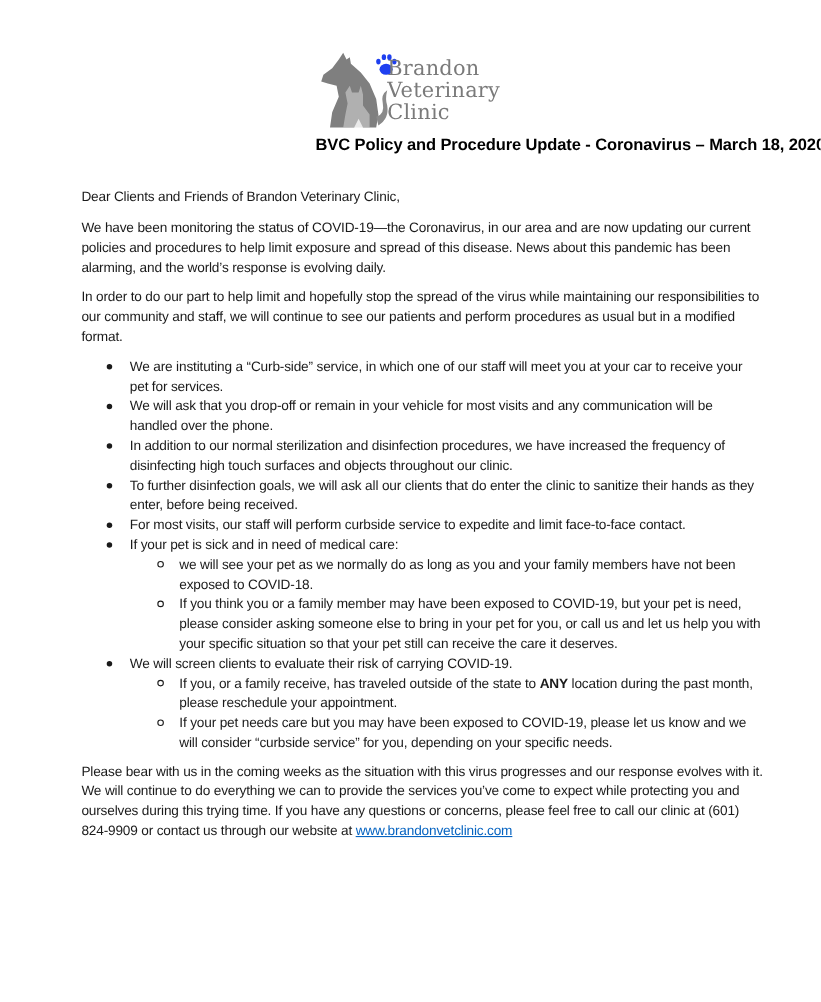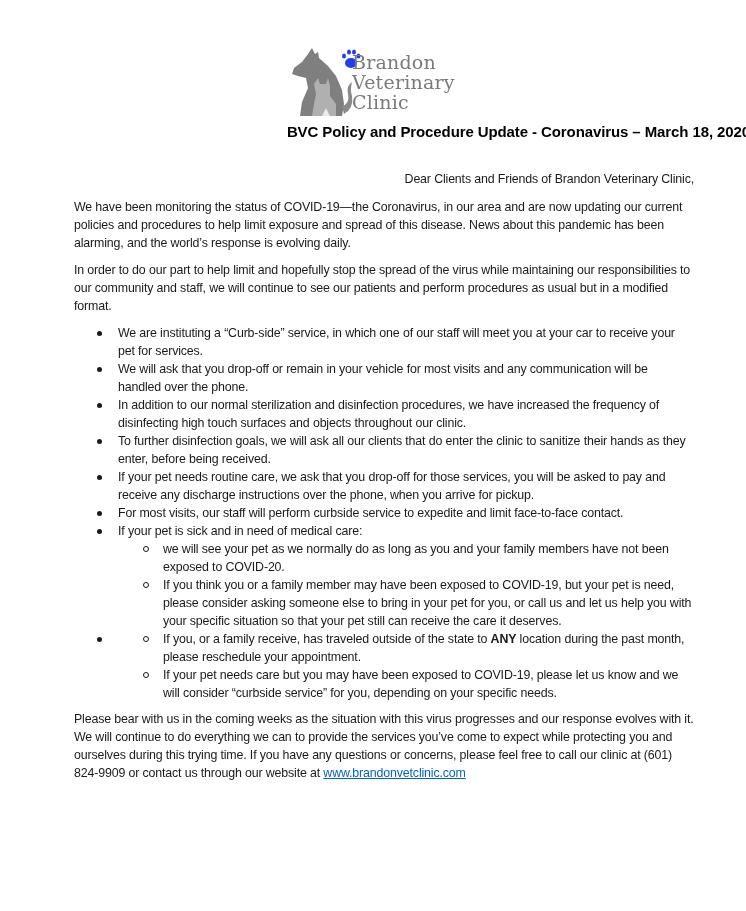--- a/index.html
+++ b/index.html
@@ -63,21 +63,21 @@
       left: 70px;
       top: 170px;
       width: 620px;
       font-size: 12.4px;
       line-height: 18px;
       letter-spacing: -0.15px;
     }
     p {
       margin: 0 0 9px 0;
     }
-    .greeting { margin-bottom: 10px; text-align: right; }
+    .greeting { margin-bottom: 10px; }
 
     ul.bullets {
       list-style: none;
       margin: 0 0 8px 0;
       padding: 0;
     }
     ul.bullets > li {
       position: relative;
       padding-left: 44px;
       margin: 0 0 0 0;
@@ -153,30 +153,30 @@
   <div class="body-text">
     <p class="greeting">Dear Clients and Friends of Brandon Veterinary Clinic,</p>
     <p>We have been monitoring the status of COVID-19—the Coronavirus, in our area and are now updating our current policies and procedures to help limit exposure and spread of this disease. News about this pandemic has been alarming, and the world’s response is evolving daily.</p>
     <p>In order to do our part to help limit and hopefully stop the spread of the virus while maintaining our responsibilities to our community and staff, we will continue to see our patients and perform procedures as usual but in a modified format.</p>
 
     <ul class="bullets">
       <li>We are instituting a “Curb-side” service, in which one of our staff will meet you at your car to receive your pet for services.</li>
       <li>We will ask that you drop-off or remain in your vehicle for most visits and any communication will be handled over the phone.</li>
       <li>In addition to our normal sterilization and disinfection procedures, we have increased the frequency of disinfecting high touch surfaces and objects throughout our clinic.</li>
       <li>To further disinfection goals, we will ask all our clients that do enter the clinic to sanitize their hands as they enter, before being received.</li>
-      <li>If your pet needs routine care, we ask that you drop-off for those services, you will be asked to pay and receive any discharge instructions over the phone, when you arrive for pickup.</li>
       <li>For most visits, our staff will perform curbside service to expedite and limit face-to-face contact.</li>
       <li>
         <span>If your pet is sick and in need of medical care:</span>
         <ul class="sub">
-          <li>we will see your pet as we normally do as long as you and your family members have not been exposed to COVID-20.</li>
+          <li>we will see your pet as we normally do as long as you and your family members have not been exposed to COVID-18.</li>
           <li>If you think you or a family member may have been exposed to COVID-19, but your pet is need, please consider asking someone else to bring in your pet for you, or call us and let us help you with your specific situation so that your pet still can receive the care it deserves.</li>
         </ul>
       </li>
       <li>
+        <span>We will screen clients to evaluate their risk of carrying COVID-19.</span>
         <ul class="sub">
           <li><span>If you, or a family receive, has traveled outside of the state to </span><span class="bold">ANY</span><span> location during the past month, please reschedule your appointment.</span></li>
           <li>If your pet needs care but you may have been exposed to COVID-19, please let us know and we will consider “curbside service” for you, depending on your specific needs.</li>
         </ul>
       </li>
     </ul>
 
     <p><span>Please bear with us in the coming weeks as the situation with this virus progresses and our response evolves with it. We will continue to do everything we can to provide the services you’ve come to expect while protecting you and ourselves during this trying time. If you have any questions or concerns, please feel free to call our clinic at (601) 824-9909 or contact us through our website at </span><a class="link" href="#">www.brandonvetclinic.com</a></p>
   </div>
 

